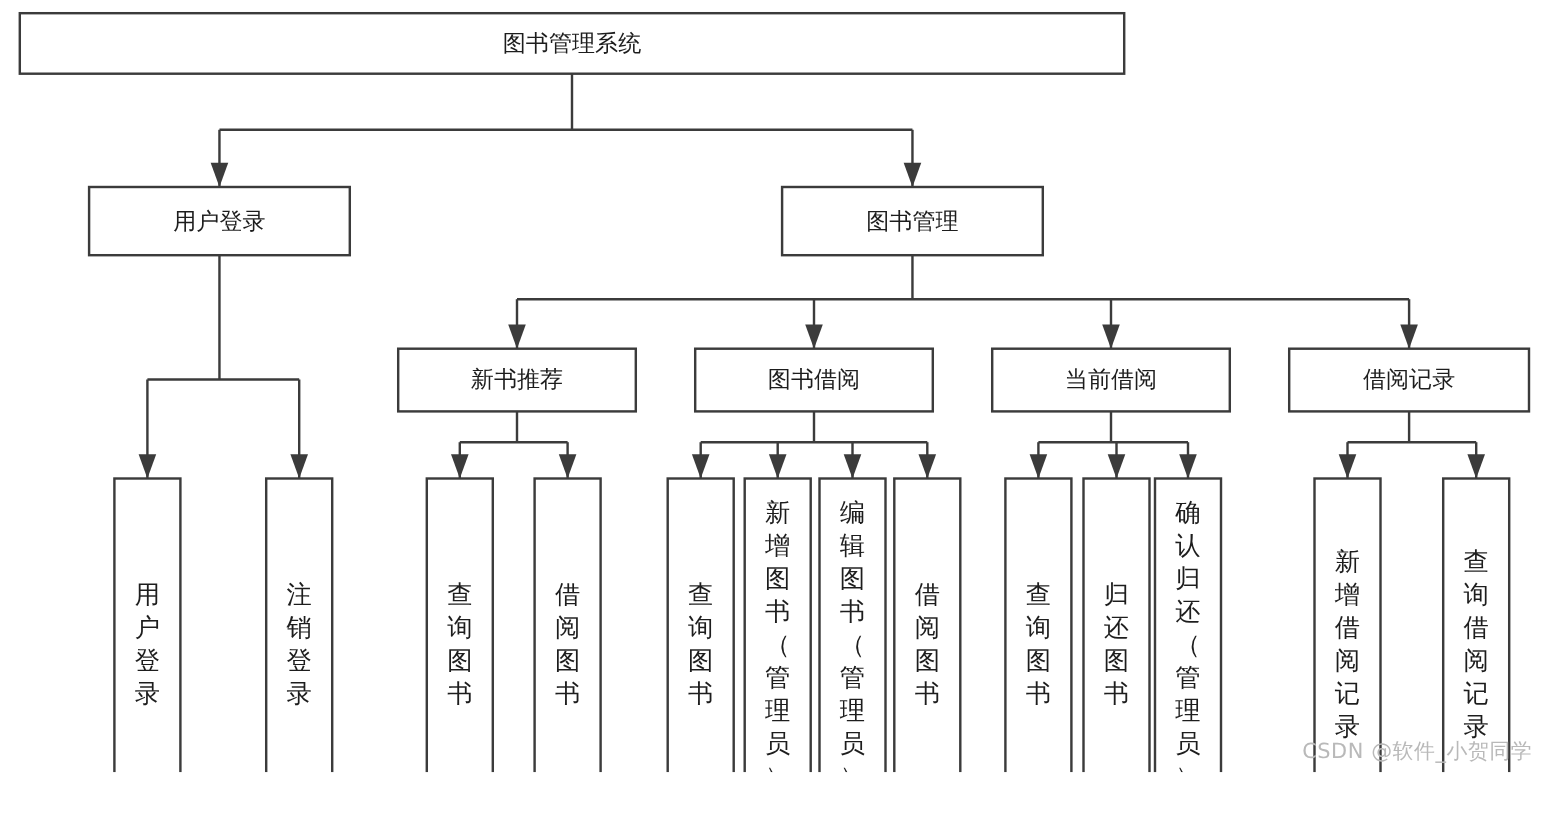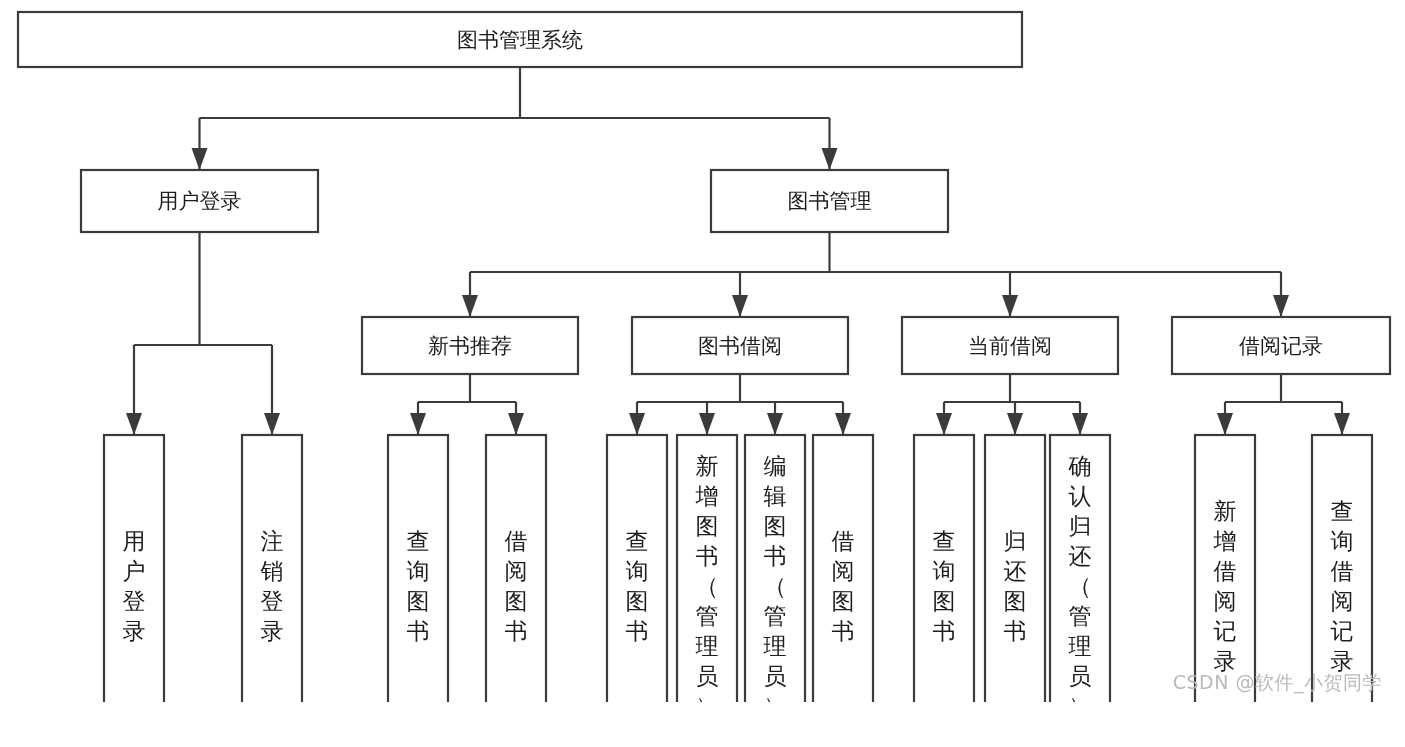--- a/index.html
+++ b/index.html
@@ -47,21 +47,21 @@
     stroke: #3b3b3b;
     stroke-width: 2.2;
     fill: none;
   }
   .arrow-head {
     fill: #3b3b3b;
     stroke: none;
   }
   .watermark-text {
     position: absolute;
-    right: 23px;
+    right: 12px;
     bottom: 6px;
     font-family: "DejaVu Sans", "Liberation Sans", sans-serif;
     font-size: 19px;
     color: #b9b9b9;
     white-space: nowrap;
     letter-spacing: 0.5px;
     user-select: none;
   }
 </style>
 </head>

